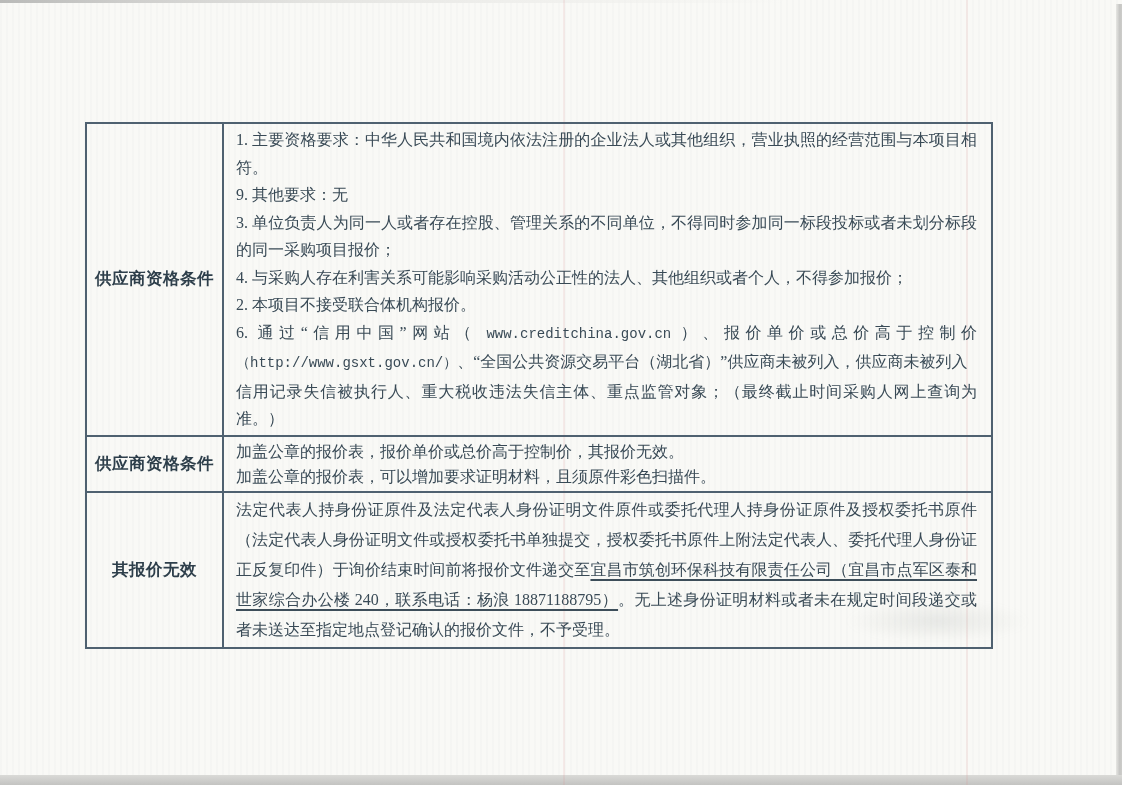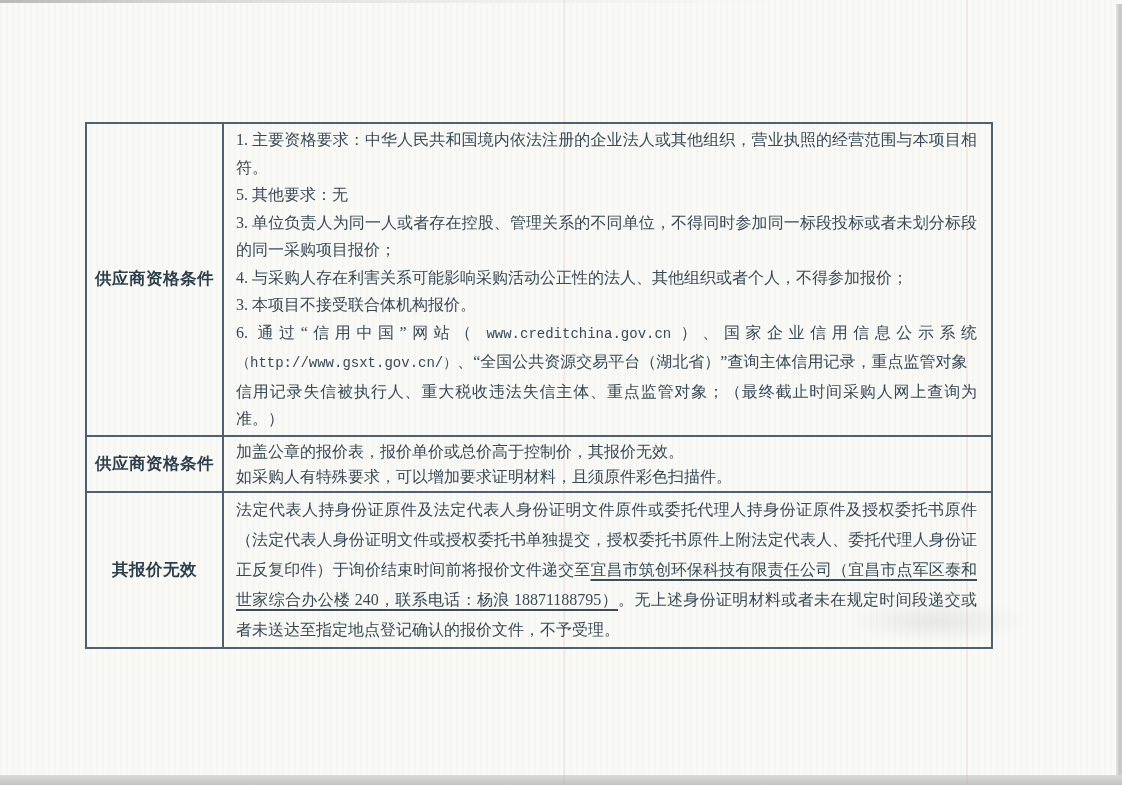--- a/index.html
+++ b/index.html
@@ -95,34 +95,34 @@
 <div class="scan-streak" style="left:563px"></div>
 <div class="scan-streak" style="left:966px"></div>
 <div class="scan-smudge"></div>
 
 <table class="doc-table">
   <tbody>
       <tr class="row-qual">
     <td class="hdr">供应商资格条件</td>
     <td class="content">
       <div class="line">1. 主要资格要求：中华人民共和国境内依法注册的企业法人或其他组织，营业执照的经营范围与本项目相符。</div>
-      <div class="line">5. 其他要求：无</div>
+      <div class="line">9. 其他要求：无</div>
       <div class="line">3. 单位负责人为同一人或者存在控股、管理关系的不同单位，不得同时参加同一标段投标或者未划分标段的同一采购项目报价；</div>
       <div class="line">4. 与采购人存在利害关系可能影响采购活动公正性的法人、其他组织或者个人，不得参加报价；</div>
-      <div class="line">3. 本项目不接受联合体机构报价。</div>
-      <div class="line justify-last"><span>6. 通过“信用中国”网站（ </span><span class="mono">www.creditchina.gov.cn</span><span> ）、国家企业信用信息公示系统</span></div>
-      <div class="line nowrap"><span class="mono">（http://www.gsxt.gov.cn/）</span><span>、“全国公共资源交易平台（湖北省）”查询主体信用记录，重点监管对象</span></div>
+      <div class="line">2. 本项目不接受联合体机构报价。</div>
+      <div class="line justify-last"><span>6. 通过“信用中国”网站（ </span><span class="mono">www.creditchina.gov.cn</span><span> ）、报价单价或总价高于控制价</span></div>
+      <div class="line nowrap"><span class="mono">（http://www.gsxt.gov.cn/）</span><span>、“全国公共资源交易平台（湖北省）”供应商未被列入，供应商未被列入</span></div>
       <div class="line">信用记录失信被执行人、重大税收违法失信主体、重点监管对象；（最终截止时间采购人网上查询为准。）</div>
     </td>
   </tr>
   <tr class="row-comp">
     <td class="hdr">供应商资格条件</td>
     <td class="content">
       <div class="line">加盖公章的报价表，报价单价或总价高于控制价，其报价无效。</div>
-      <div class="line">如采购人有特殊要求，可以增加要求证明材料，且须原件彩色扫描件。</div>
+      <div class="line">加盖公章的报价表，可以增加要求证明材料，且须原件彩色扫描件。</div>
     </td>
   </tr>
   <tr class="row-submit">
     <td class="hdr">其报价无效</td>
     <td class="content">
       <div class="line"><span>法定代表人持身份证原件及法定代表人身份证明文件原件或委托代理人持身份证原件及授权委托书原件（法定代表人身份证明文件或授权委托书单独提交，授权委托书原件上附法定代表人、委托代理人身份证正反复印件）于询价结束时间前将报价文件递交至</span><span class="uline">宜昌市筑创环保科技有限责任公司（宜昌市点军区泰和世家综合办公楼 240，联系电话：杨浪 18871188795）</span><span>。无上述身份证明材料或者未在规定时间段递交或者未送达至指定地点登记确认的报价文件，不予受理。</span></div>
     </td>
   </tr>
 </tbody>
   </table>

